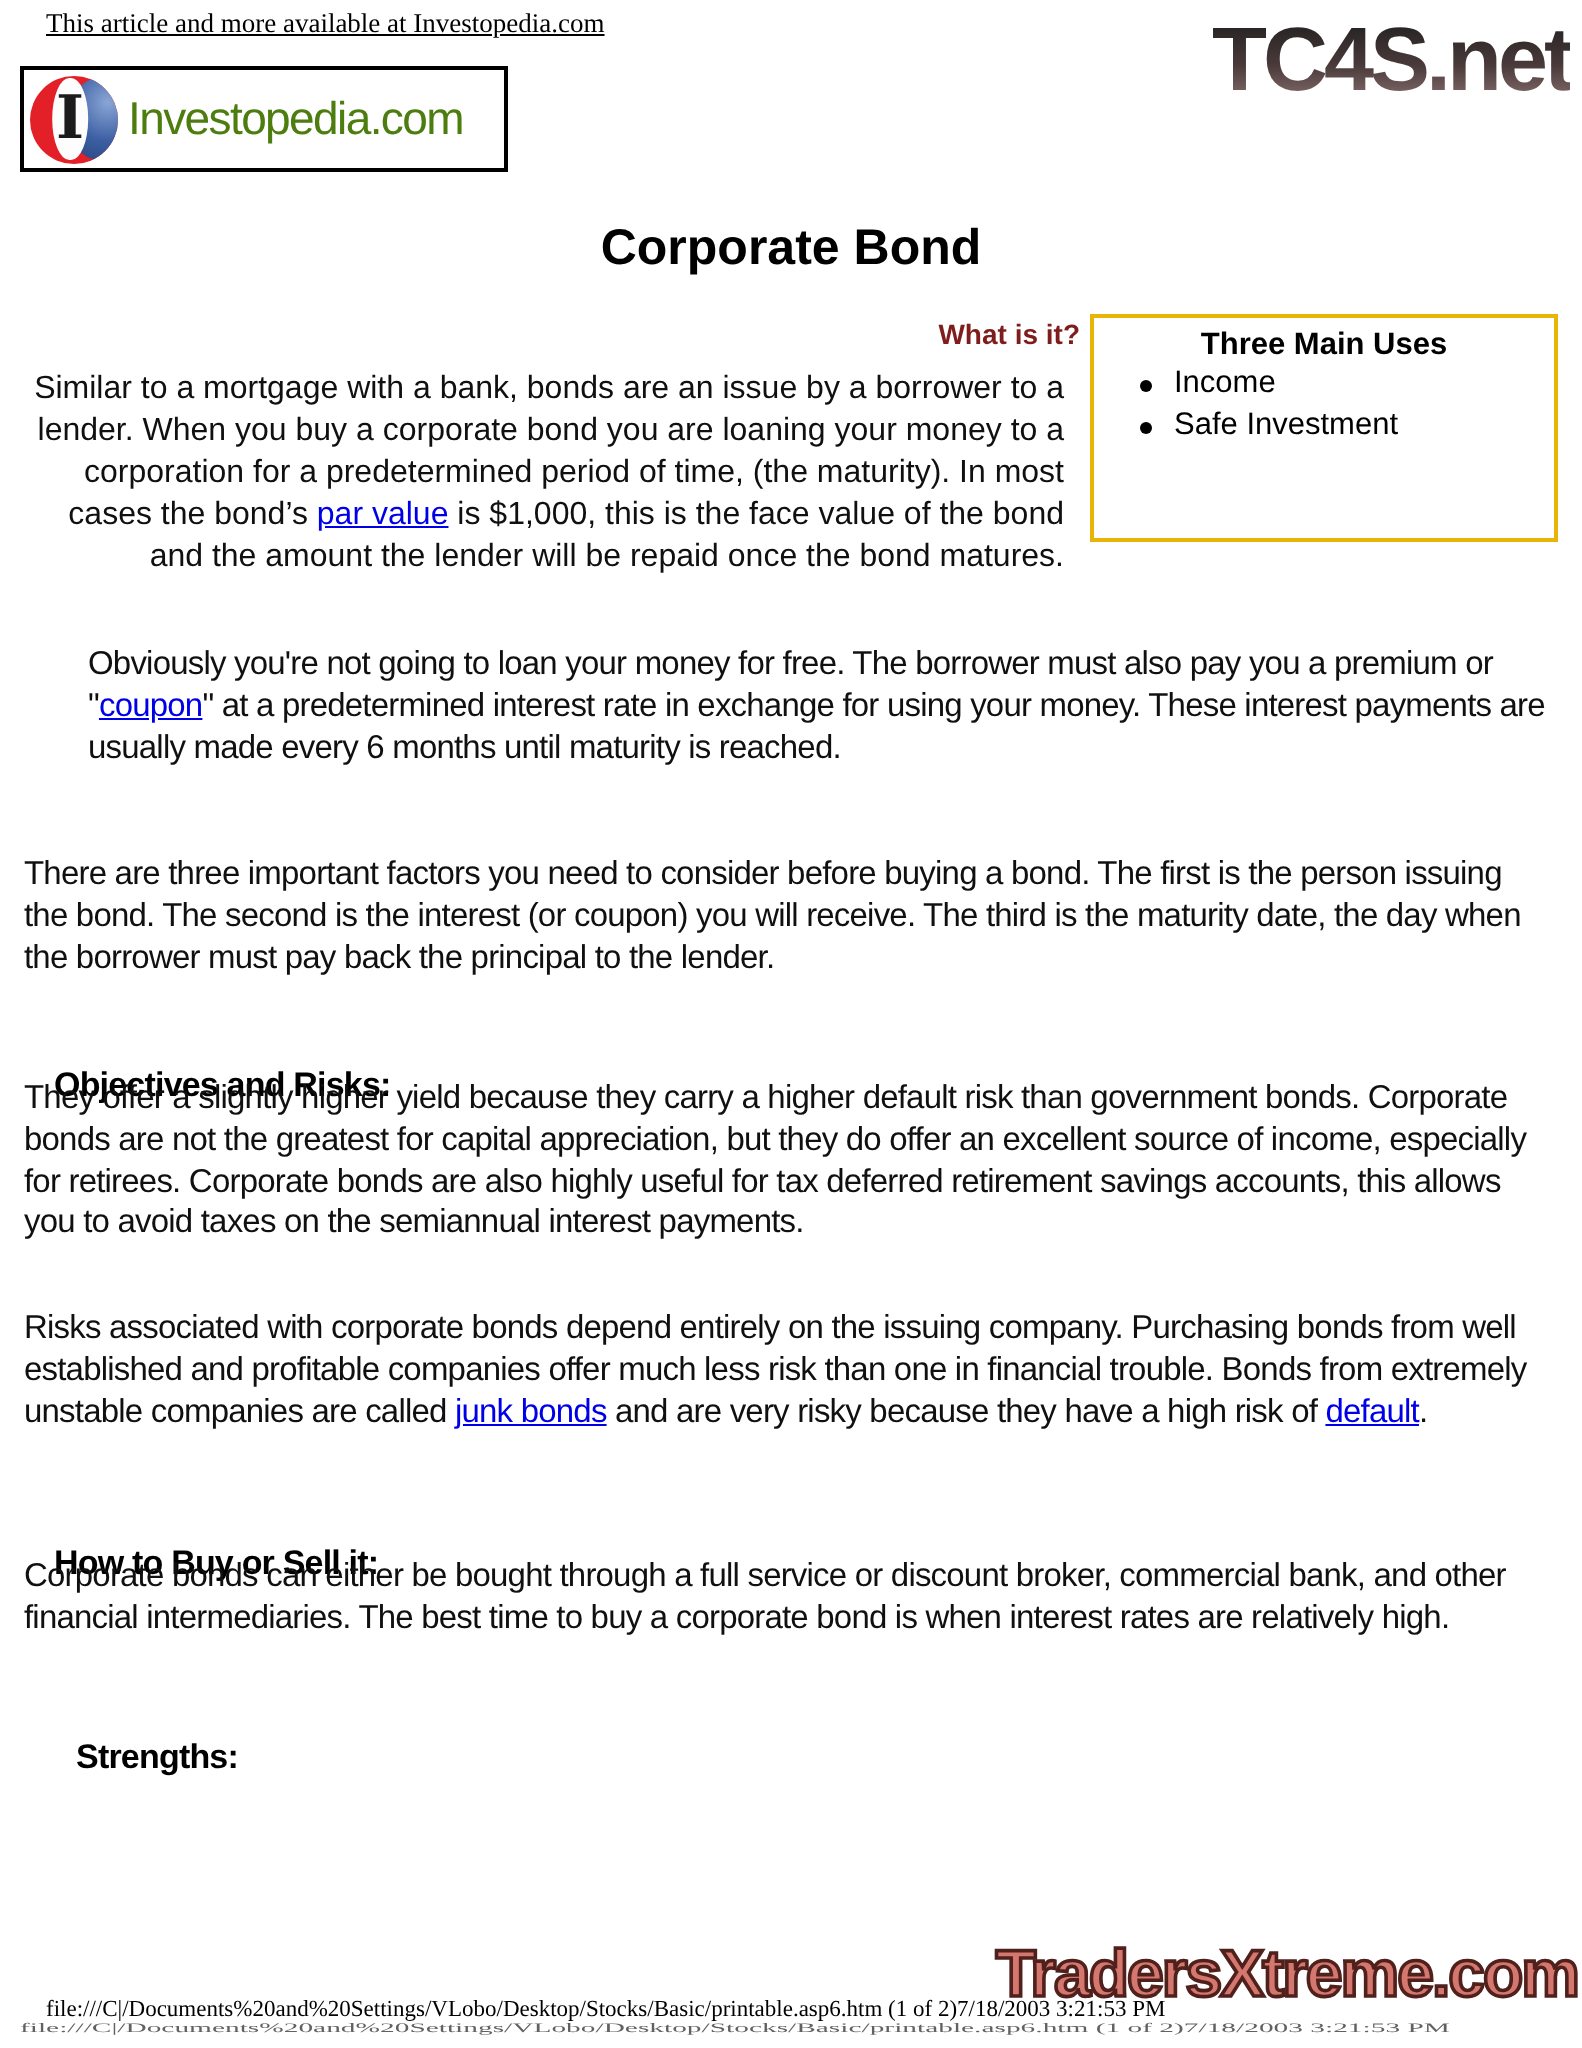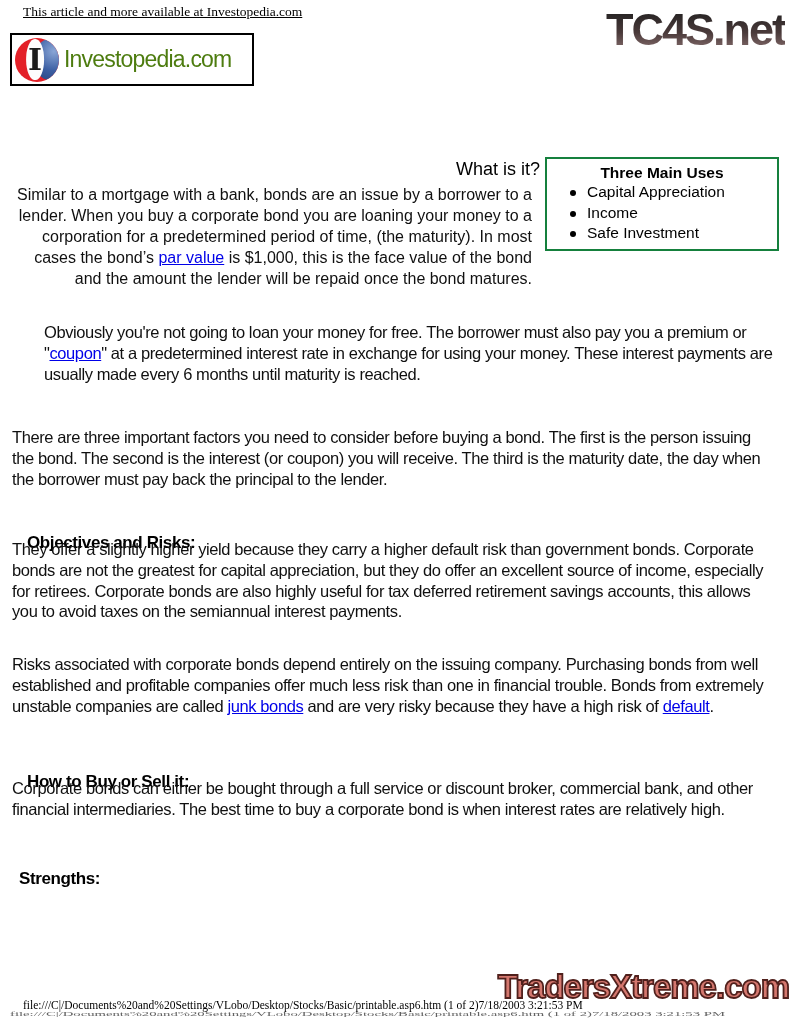--- a/index.html
+++ b/index.html
@@ -23,39 +23,39 @@
   .ilens{position:absolute;left:50%;top:1px;transform:translateX(-62%);width:40%;height:95%;
          border-radius:50%;background:#fdfdfd;}
   .iletter{position:absolute;left:0;right:4px;top:0;bottom:0;display:flex;align-items:center;justify-content:center;
            font:bold 30px "DejaVu Serif",serif;color:#1c1c1c;}
   .ilogotext{font-size:23px;letter-spacing:-0.8px;color:#4d7c0f;margin-left:5px;white-space:nowrap;}
 
   
   .title{position:absolute;left:0;right:0;top:110px;margin:0;text-align:center;
          font-size:25px;font-weight:bold;color:#000;}
   .whatisit{position:absolute;left:12px;top:159px;width:528px;text-align:right;
-            font-size:18px;font-weight:normal;color:#000000;}
-  .uses-box{position:absolute;left:545px;top:157px;width:234px;height:94px;border:2px solid #15803d;
+            font-size:14px;font-weight:bold;color:#7f1d1d;}
+  .uses-box{position:absolute;left:545px;top:157px;width:234px;height:114px;border:2px solid #eab308;
             box-sizing:border-box;background:#fff;}
   .uses-title{margin-top:5px;text-align:center;font-size:15.5px;font-weight:bold;color:#000;}
   .uses-item{position:relative;margin-left:40px;font-size:15.5px;line-height:20.5px;color:#000;}
   .bullet{position:absolute;left:-17px;top:8px;width:6px;height:6px;border-radius:50%;background:#000;}
 
   .para{position:absolute;margin:0;font-size:16px;line-height:21px;color:#101010;}
   .p1{left:12px;top:184px;width:520px;text-align:right;}
   .cond{font-size:16.5px;line-height:20.8px;letter-spacing:-0.4px;}
   .p2{left:28px;top:322px;width:756px;margin-left:16px;}
   .p3{left:12px;top:427px;width:760px;}
   .subhead{position:absolute;margin:15px;font-size:17px;font-weight:bold;letter-spacing:-0.4px;color:#000;}
   .h-obj{left:12px;top:518px;}
   .p-obj{left:12px;top:539px;width:760px;}
   .p-risks{left:12px;top:654px;width:760px;}
   .h-howto{left:12px;top:757px;}
   .p-howto{left:12px;top:778px;width:760px;}
-  .h-str{left:4px;top:854px;text-align:right;}
+  .h-str{left:23px;top:854px;text-align:right;}
   .doclink{color:#0000e8;text-decoration:underline;cursor:pointer;}
 
   
   .watermark{position:absolute;left:50%;top:483px;transform:translateX(-50%);
              font-family:"DejaVu Serif",serif;font-weight:bold;font-size:38px;letter-spacing:2px;
              color:#c21e22;white-space:nowrap;
              text-shadow:-2px -2px 0 #fff,2px -2px 0 #fff,-2px 2px 0 #fff,2px 2px 0 #fff,
                          0 -2px 0 #fff,0 2px 0 #fff,-2px 0 0 #fff,2px 0 0 #fff,
                          5px 6px 4px rgba(110,110,110,.85);}
   .traders{position:absolute;right:2px;top:968px;z-index:2;
@@ -81,29 +81,26 @@
 
   <div class="invest-box">
     <span class="icircle">
       <span class="iblue"></span>
       <span class="ilens"></span>
       <span class="iletter">I</span>
     </span>
     <span class="ilogotext">Investopedia.com</span>
   </div>
 
+  <h1 class="title">Corporate Bond</h1>
 
   <div class="whatisit">What is it?</div>
 
   <div class="uses-box">
     <div class="uses-title">Three Main Uses</div>
-    <div class="uses-item">
-      <span class="bullet"></span>
-      <span>Capital Appreciation</span>
-    </div>
     <div class="uses-item">
       <span class="bullet"></span>
       <span>Income</span>
     </div>
     <div class="uses-item">
       <span class="bullet"></span>
       <span>Safe Investment</span>
     </div>
   </div>
 

